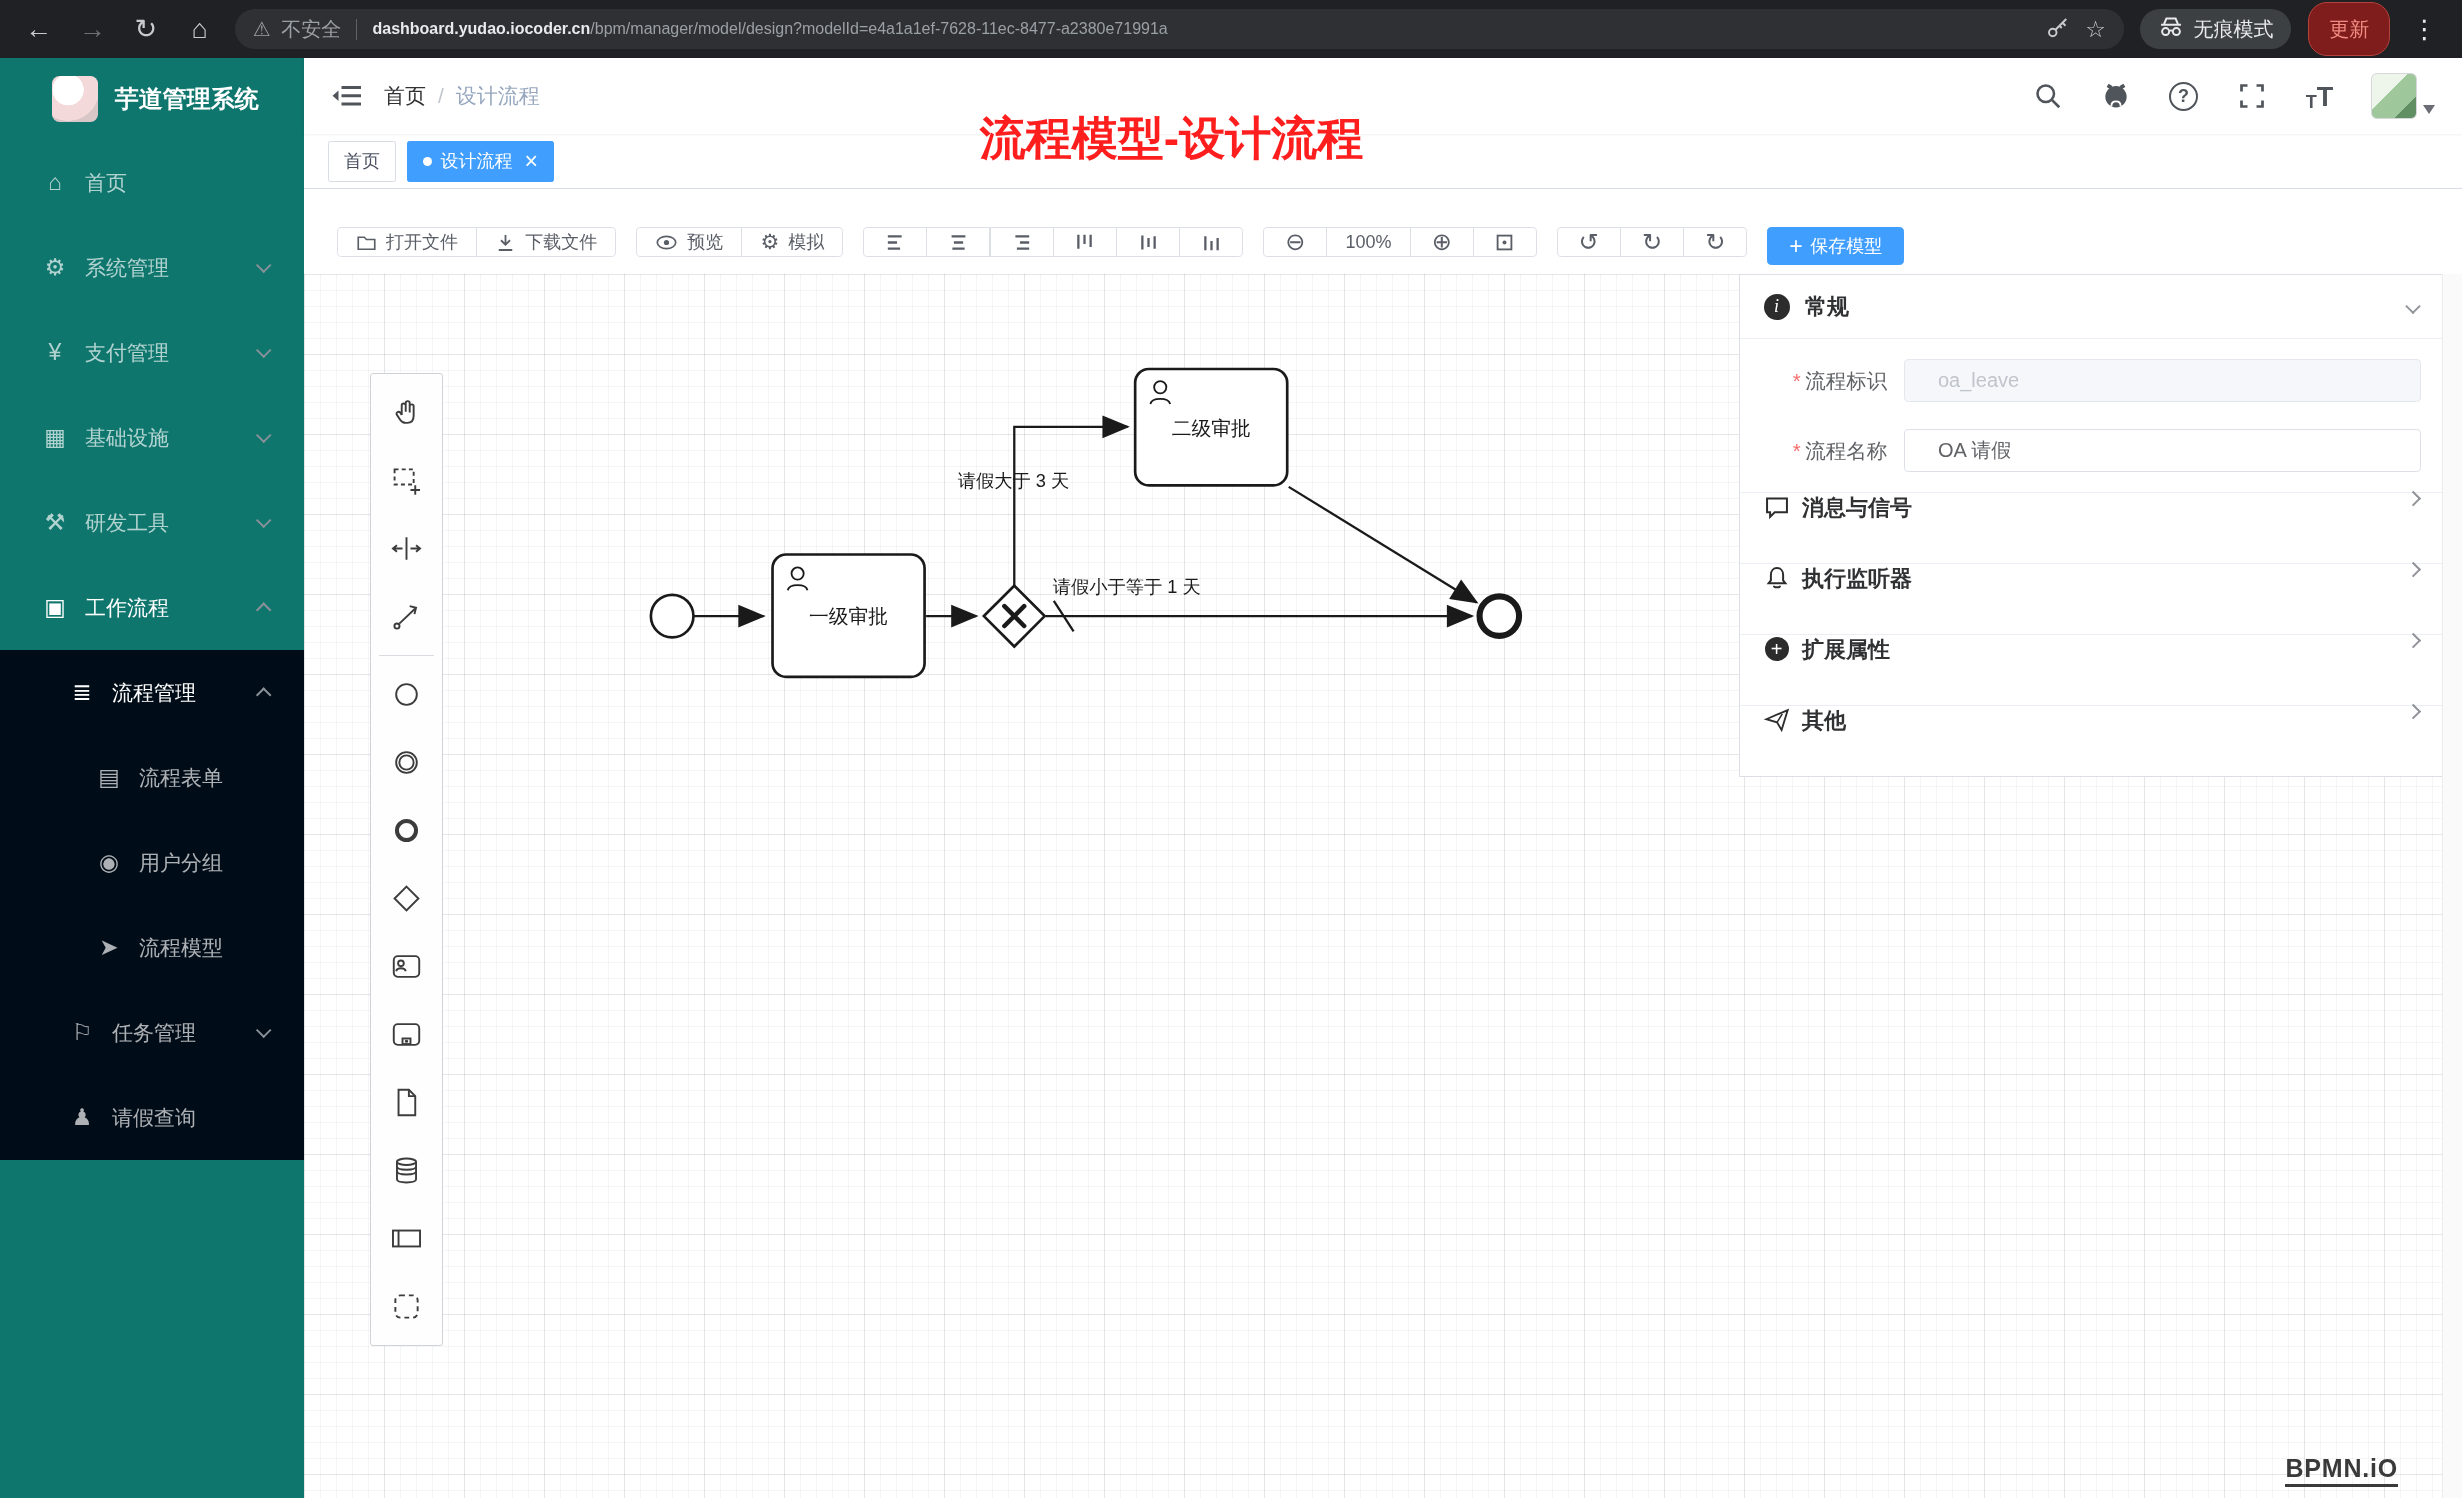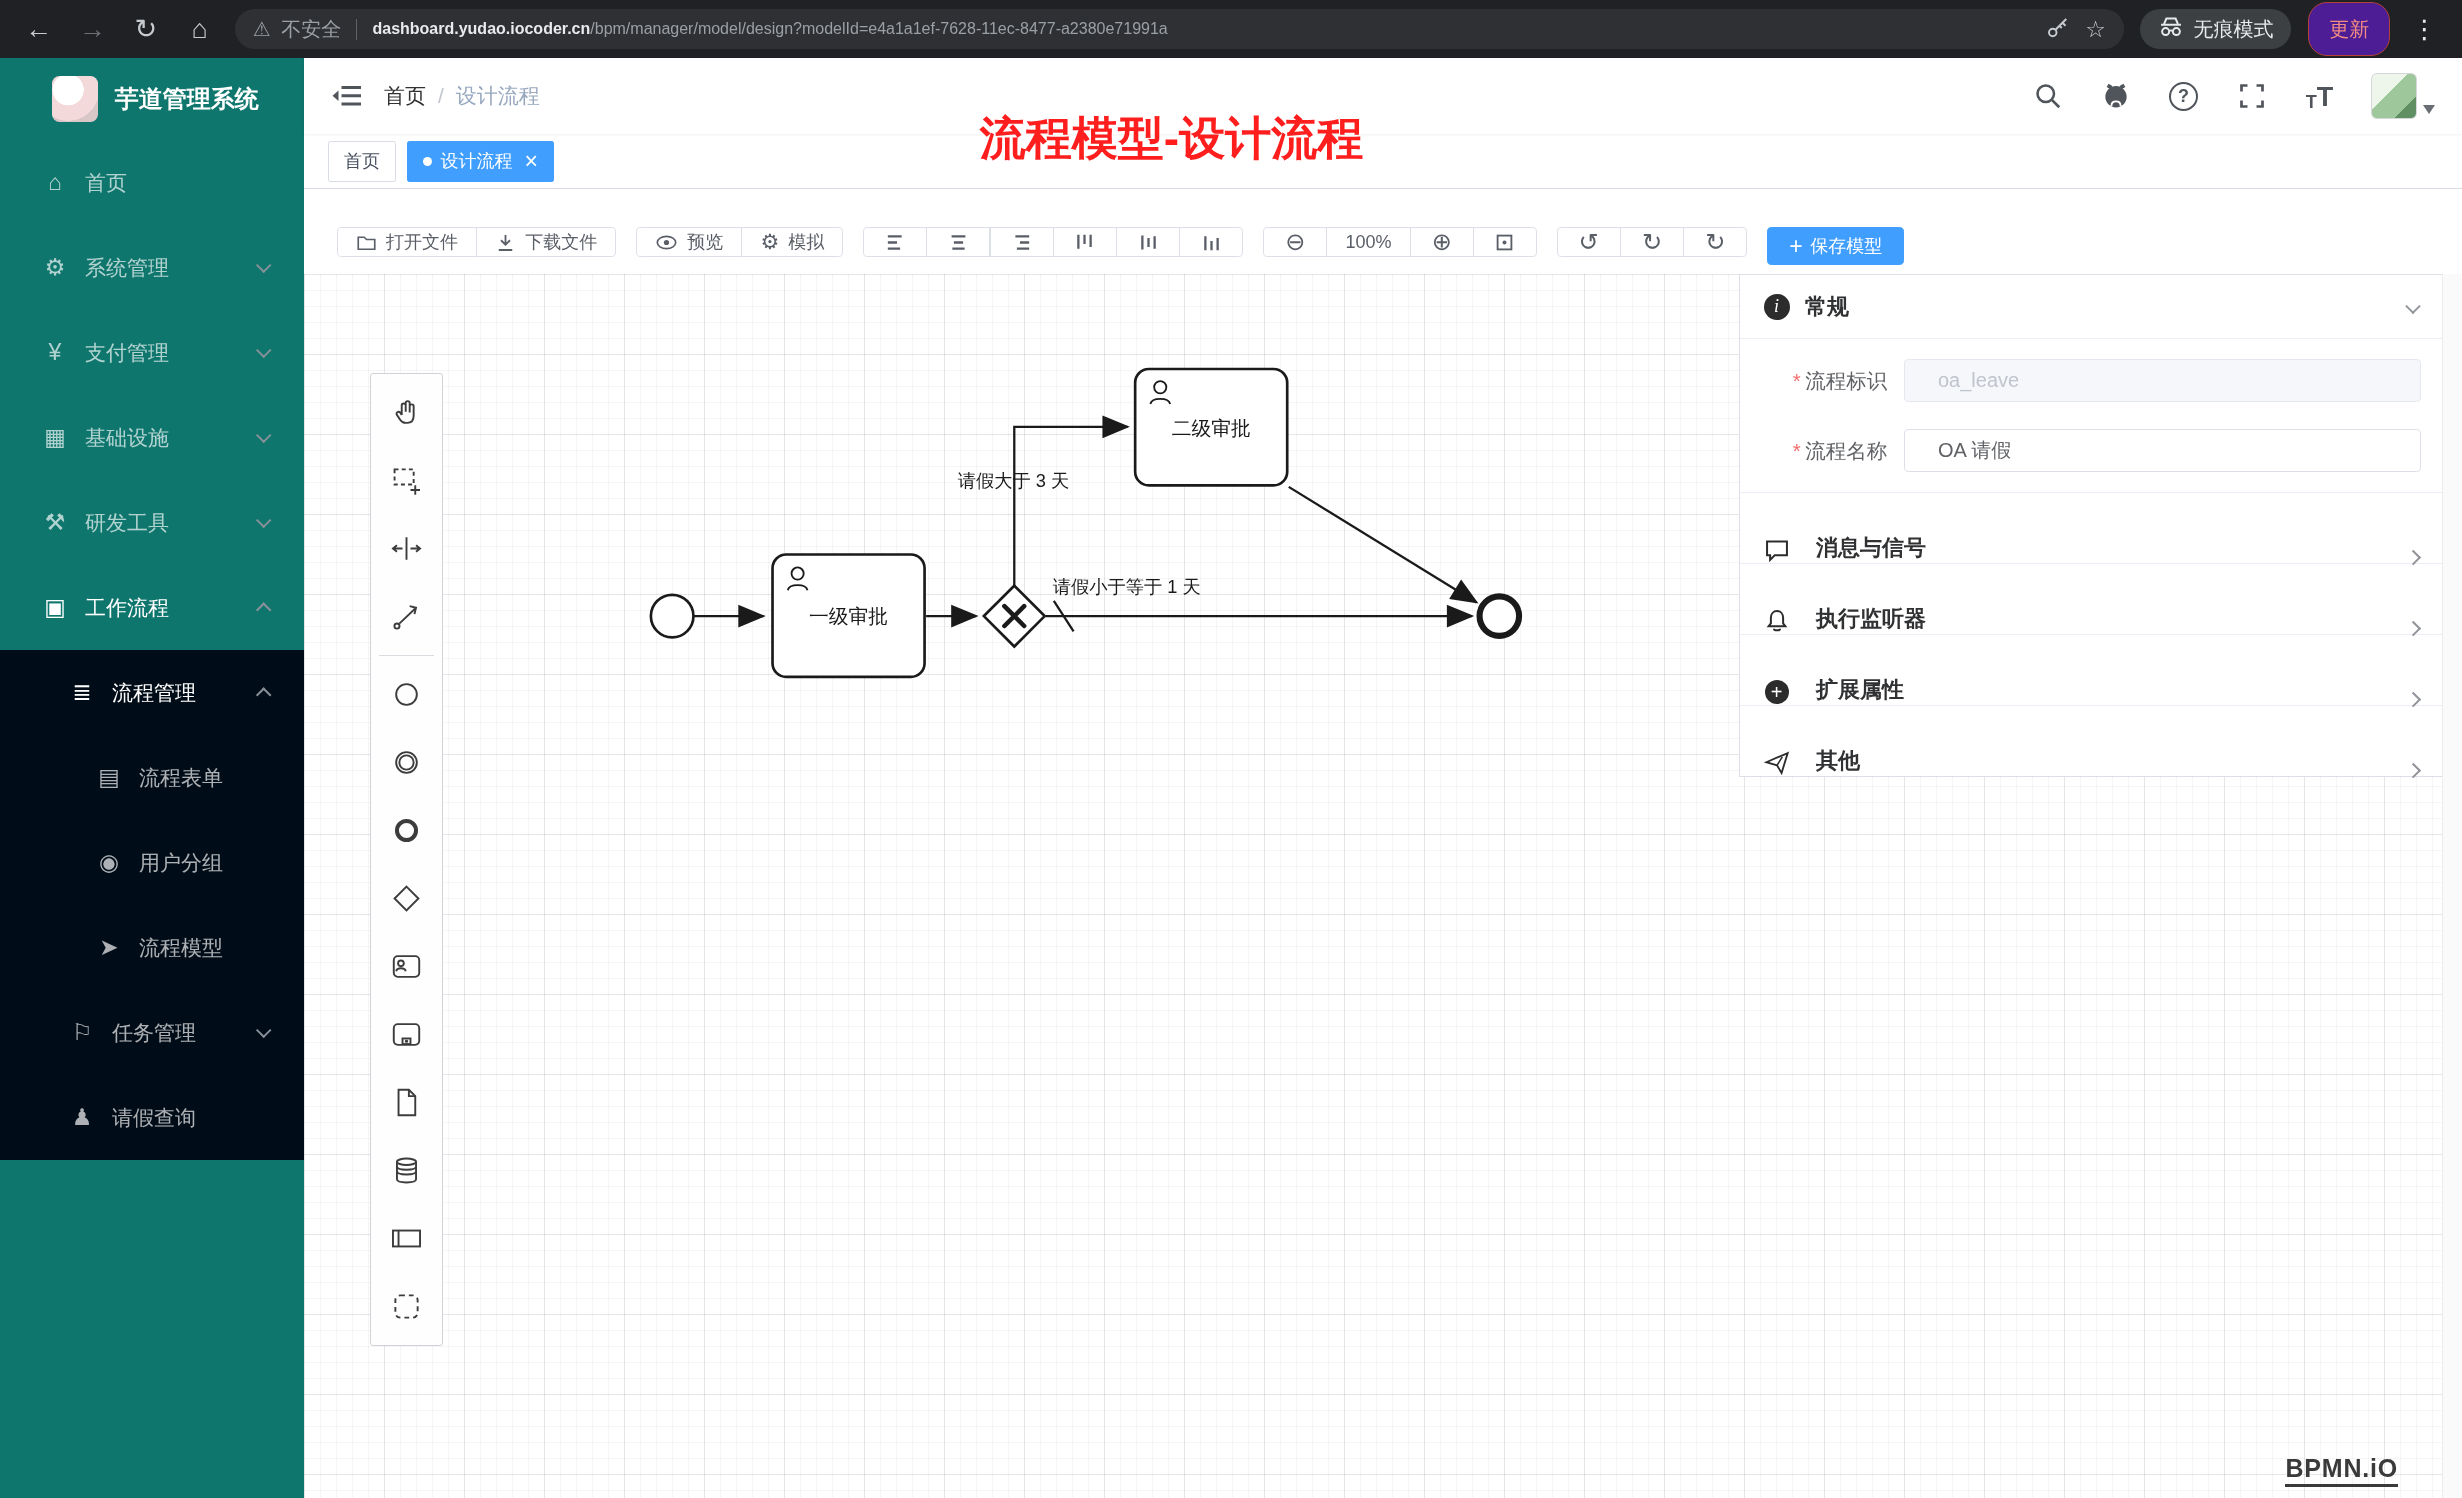--- a/index.html
+++ b/index.html
@@ -13,21 +13,21 @@
   .cbtn.dim { color:#6d7176; }
   .omnibox { flex:1; height:40px; background:#2e3033; border-radius:20px; display:flex; align-items:center; padding:0 18px; gap:10.6px; min-width:0; }
   .warn-ic { color:#9aa0a6; font-size:20px; }
   .sec-label { color:#9aa0a6; font-size:20px; }
   .o-sep { width:0.8px; height:21px; background:#5f6368; margin:0 4.6px; }
   .url { font-size:16px; color:#e8eaed; white-space:nowrap; overflow:hidden; text-overflow:ellipsis; flex:1; }
   .url .path { color:#9aa0a6; font-weight:normal; }
   .o-right { display:flex; align-items:center; gap:15px; margin-left:auto; }
   .star { color:#c7cbd0; font-size:23px; }
   .incog { height:40px; background:#3c4043; border-radius:20px; color:#e8eaed; font-size:20px; display:flex; align-items:center; gap:9px; padding:0 18px; flex:0 0 auto; }
-  .update-pill { height:54px; border-radius:19px; border:1.5px solid #b3423a; background:#4c1d95; color:#f28b82; font-size:20px; display:flex; align-items:center; padding:0 20px; flex:0 0 auto; cursor:pointer; }
+  .update-pill { height:54px; border-radius:19px; border:1.5px solid #b3423a; background:#7f1d1d; color:#f28b82; font-size:20px; display:flex; align-items:center; padding:0 20px; flex:0 0 auto; cursor:pointer; }
   .kebab { color:#e8eaed; font-size:26px; padding:0 4.6px; }
 
   
   .app { display:flex; height:1440px; }
   .sidebar { width:304px; background:#0f766e; color:#bfc6cd; flex:0 0 auto; display:flex; flex-direction:column; }
   .logo-row { height:82px; display:flex; align-items:center; padding-left:52px; gap:16.7px; }
   .logo-img { width:46px; height:46px; border-radius:7.6px; background:radial-gradient(circle at 35% 30%, #ffffff 0 35%, #f3d9d9 36% 70%, #d9c6c6 71%); flex:0 0 auto; }
   .logo-text { color:#fff; font-size:24px; font-weight:bold; white-space:nowrap; }
   .menu { font-size:21px; }
   .m-item { height:85px; display:flex; align-items:center; padding:0 35px 0 40px; cursor:pointer; color:rgba(255,255,255,0.68); }
@@ -105,21 +105,21 @@
   .pchev { width:10.6px; height:10.6px; border-top:2.3px solid #909399; border-right:2.3px solid #909399; margin-left:auto; flex:0 0 auto; }
   .pchev.right { transform:rotate(45deg); }
   .pchev.down { transform:rotate(135deg); }
   .c-body { padding:20px 21px 20px 0; }
   .form-row { display:flex; align-items:center; margin-bottom:27px; }
   .form-row:last-child { margin-bottom:0; }
   .form-row label { width:164px; text-align:right; font-size:20.5px; color:#606266; padding-right:16.7px; flex:0 0 auto; white-space:nowrap; }
   .req { color:#f56c6c; font-style:normal; margin-right:4.6px; }
   .el-input { flex:1; height:43px; border:0.8px solid #dcdfe6; border-radius:4.6px; padding:0 33px; font-size:20px; color:#606266; background:#fff; font-family:inherit; outline:none; min-width:0; }
   .el-input:disabled { background:#f5f7fa; border-color:#e4e7ed; color:#c0c4cc; }
-  .sect { height:71px; display:flex; align-items:flex-end; gap:26px; padding:0 23px; border-top:0.8px solid #ebeef5; cursor:pointer; }
+  .sect { height:71px; display:flex; align-items:flex-start; gap:12px; padding:0 23px; border-top:0.8px solid #ebeef5; cursor:pointer; }
   .sect .c-title { font-size:22px; }
 
   .vscroll { position:absolute; right:0; top:0; bottom:0; width:20px; background:#fafafa; border-left:0.8px solid #ececec; z-index:9; }
 
   .watermark { position:absolute; right:64px; bottom:10.6px; font-size:25px; font-weight:800; color:#3a3a3a; border-bottom:3px solid #3a3a3a; padding-bottom:1.5px; letter-spacing:0.8px; cursor:pointer; z-index:7; }
 
   .annotation { position:absolute; left:890px; top:108px; width:563px; text-align:center; font-size:46px; font-weight:bold; color:#ff1e1e; z-index:50; pointer-events:none; white-space:nowrap; }
 
   text { font-family:"Liberation Sans","DejaVu Sans",sans-serif; }
 </style>

